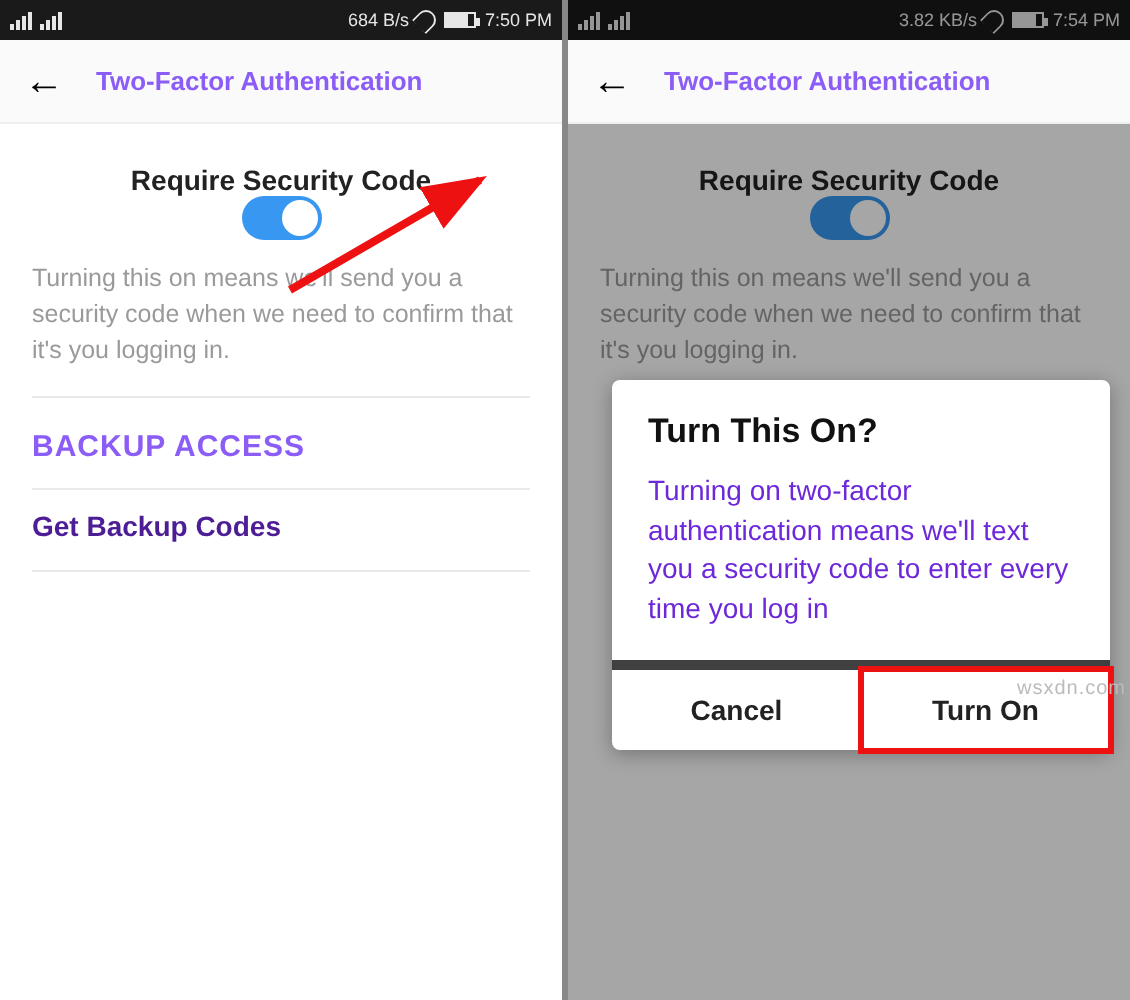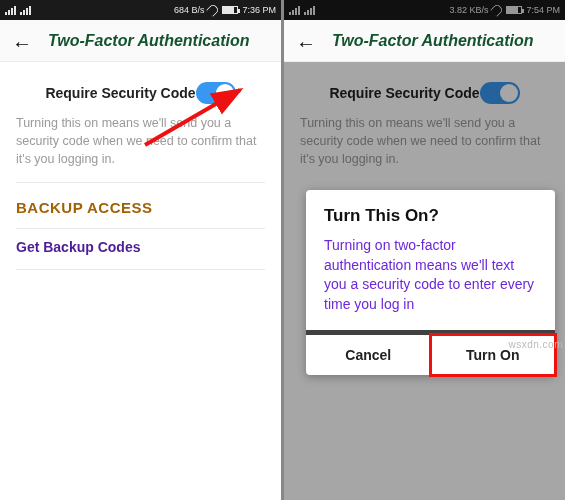--- a/index.html
+++ b/index.html
@@ -15,29 +15,29 @@
   .bars { display: inline-flex; align-items: flex-end; gap: 1px; }
   .bars i { width: 2px; background: #e6e6e6; display: inline-block; }
   .bars i:nth-child(1){height:3px} .bars i:nth-child(2){height:5px} .bars i:nth-child(3){height:7px} .bars i:nth-child(4){height:9px}
   .batt { display:inline-block; width:16px; height:8px; border:1px solid #e6e6e6; position:relative; }
   .batt::after { content:""; position:absolute; right:-3px; top:2px; width:2px; height:4px; background:#e6e6e6; }
   .batt i { display:block; height:100%; width:73%; background:#e6e6e6; }
   .wifi { display:inline-block; width:10px; height:10px; border:1px solid #e6e6e6; border-radius:50% 50% 0 0; border-bottom:none; transform: rotate(45deg); }
   
   .hdr { height: 42px; display:flex; align-items:center; padding: 0 12px; border-bottom: 1px solid #eee; gap: 16px; background:#fafafa; z-index:2; position:relative;}
   .hdr .back { font-size: 20px; line-height:1; }
-  .hdr .title { font-size: 16px; font-weight:600; color:#14532d;font-style:italic; }
+  .hdr .title { font-size: 13px; font-weight:600; color:#8b5cf6; }
   .content { padding: 14px 16px; }
-  .row { display:flex; justify-content:center; align-items:center; padding: 6px 0 10px; }
+  .row { display:flex; justify-content:flex-start; align-items:center; padding: 6px 0 10px; flex-direction: column; }
   .row .lbl { font-size: 14px; font-weight:600; color:#222; }
   .toggle { width: 40px; height: 22px; background:#3897f0; border-radius: 11px; position:relative; }
   .toggle .knob { width:18px; height:18px; background:#fff; border-radius:50%; position:absolute; top:2px; right:2px; }
   .desc { font-size: 12.5px; color:#9a9a9a; line-height:1.45; padding-bottom: 14px; }
   .divider { border-top:1px solid #e9e9e9; }
-  .section-h { font-size: 15px; font-weight:700; letter-spacing:0.5px; color:#a16207; padding: 16px 0 12px; }
+  .section-h { font-size: 15px; font-weight:700; letter-spacing:0.5px; color:#8b5cf6; padding: 16px 0 12px; }
   .link-row { font-size: 14px; font-weight:600; color:#4c1d95; padding: 10px 0 14px; }
   
   .arrow { position:absolute; z-index:5; pointer-events:none; }
   
   .dialog { position:absolute; left:22px; right:10px; top:190px; background:#fff; border-radius:4px; z-index:10; box-shadow:0 2px 10px rgba(0,0,0,0.3); }
   .dialog .d-title { font-size:17px; font-weight:700; padding:16px 18px 10px; color:#111; }
   .dialog .d-body { font-size:14px; color:#6d28d9; line-height:1.4; padding:0 18px 16px; }
   .dialog .d-actions { display:flex; border-top:5px solid #404040; }
   .dialog .d-btn { flex:1; text-align:center; padding:12px 0; font-size:14px; font-weight:600; color:#222; }
   .highlight { outline: 3px solid #e11; outline-offset: -1px; }
@@ -63,21 +63,21 @@
             <i></i>
             <i></i>
           </span>
       </div>
       <div class="r">
         <span>684 B/s</span>
         <span class="wifi"></span>
         <span class="batt">
             <i></i>
           </span>
-        <span>7:36 PM</span>
+        <span>7:50 PM</span>
       </div>
     </div>
 
     <div class="hdr">
       <span class="back">←</span>
       <span class="title">Two-Factor Authentication</span>
     </div>
 
     <div class="content">
       <div class="row">

